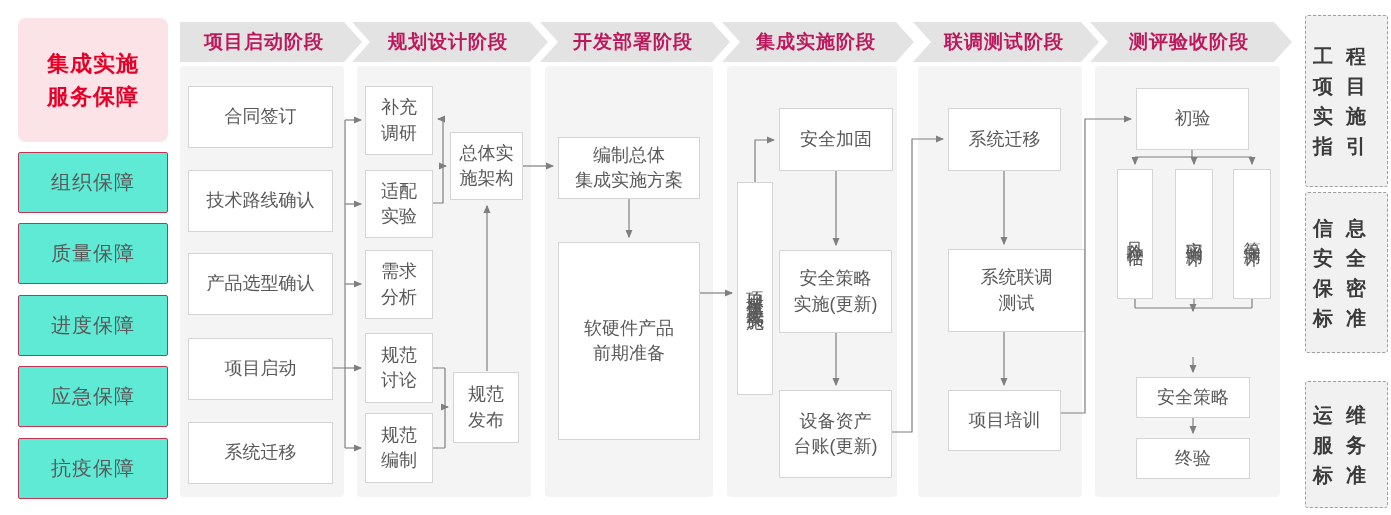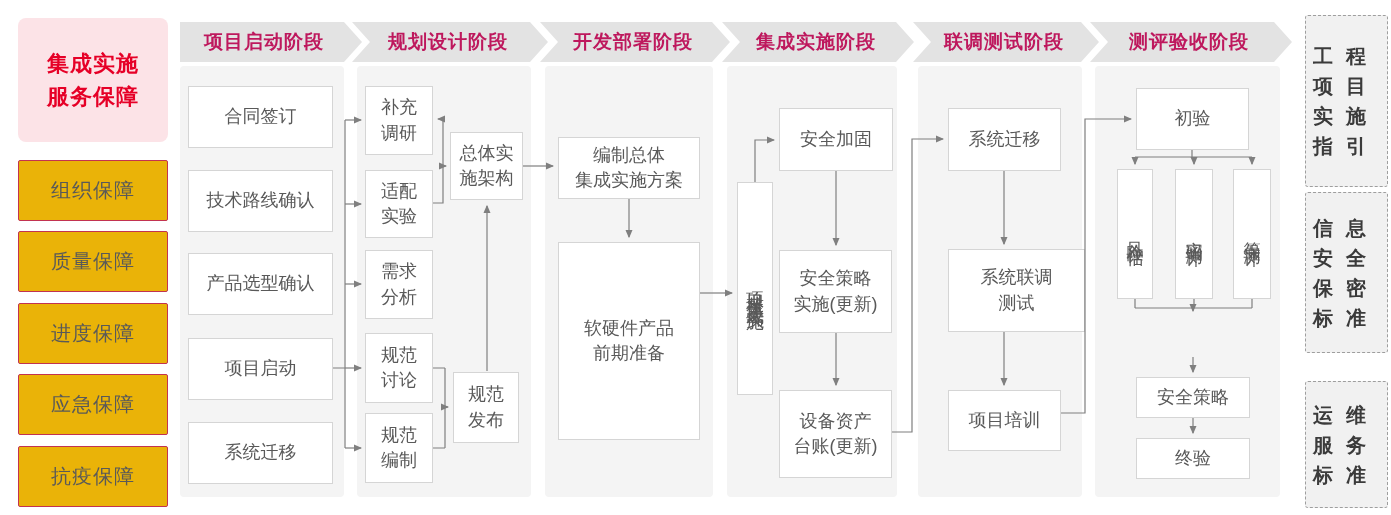--- a/index.html
+++ b/index.html
@@ -3,23 +3,23 @@
 <meta charset="utf-8">
 <style>
   html,body{margin:0;padding:0;background:#fff;}
   body{font-family:"Liberation Sans","DejaVu Sans",sans-serif;}
   #stage{position:relative;width:1391px;height:515px;background:#fff;overflow:hidden;}
 
   
   .side-title{position:absolute;left:18px;top:18px;width:150px;height:124px;
     background:#fce3e7;border-radius:8px;display:flex;align-items:center;justify-content:center;
     color:#e60027;font-size:22px;font-weight:bold;text-align:center;white-space:pre-line;line-height:1.5;letter-spacing:1px;}
-  .side-box{position:absolute;left:18px;width:150px;height:61px;background:#eab308;
+  .side-box{position:absolute;left:18px;width:150px;height:61px;background:#5eead4;
     border:1.5px solid #c23351;border-radius:2px;display:flex;align-items:center;justify-content:center;
-    color:#595959;font-size:20px;letter-spacing:1px;box-sizing:border-box;margin-top:8px;}
+    color:#595959;font-size:20px;letter-spacing:1px;box-sizing:border-box;}
 
   
   .panel{position:absolute;top:66px;height:431px;background:#f4f4f4;border-radius:4px;}
   .chev{position:absolute;top:22px;height:40px;background:#e3e3e3;display:flex;align-items:center;justify-content:center;
     color:#be185d;font-size:19px;font-weight:bold;letter-spacing:1px;box-sizing:border-box;padding:0 20px 0 16px;
     clip-path:polygon(18px 50%,0 0,calc(100% - 18px) 0,100% 50%,calc(100% - 18px) 100%,0 100%);}
   .chev.first{clip-path:polygon(0 0,calc(100% - 18px) 0,100% 50%,calc(100% - 18px) 100%,0 100%);padding:0 20px 0 6px;}
 
   
   .fb{position:absolute;background:#fff;border:1px solid #d5d5d5;box-sizing:border-box;

